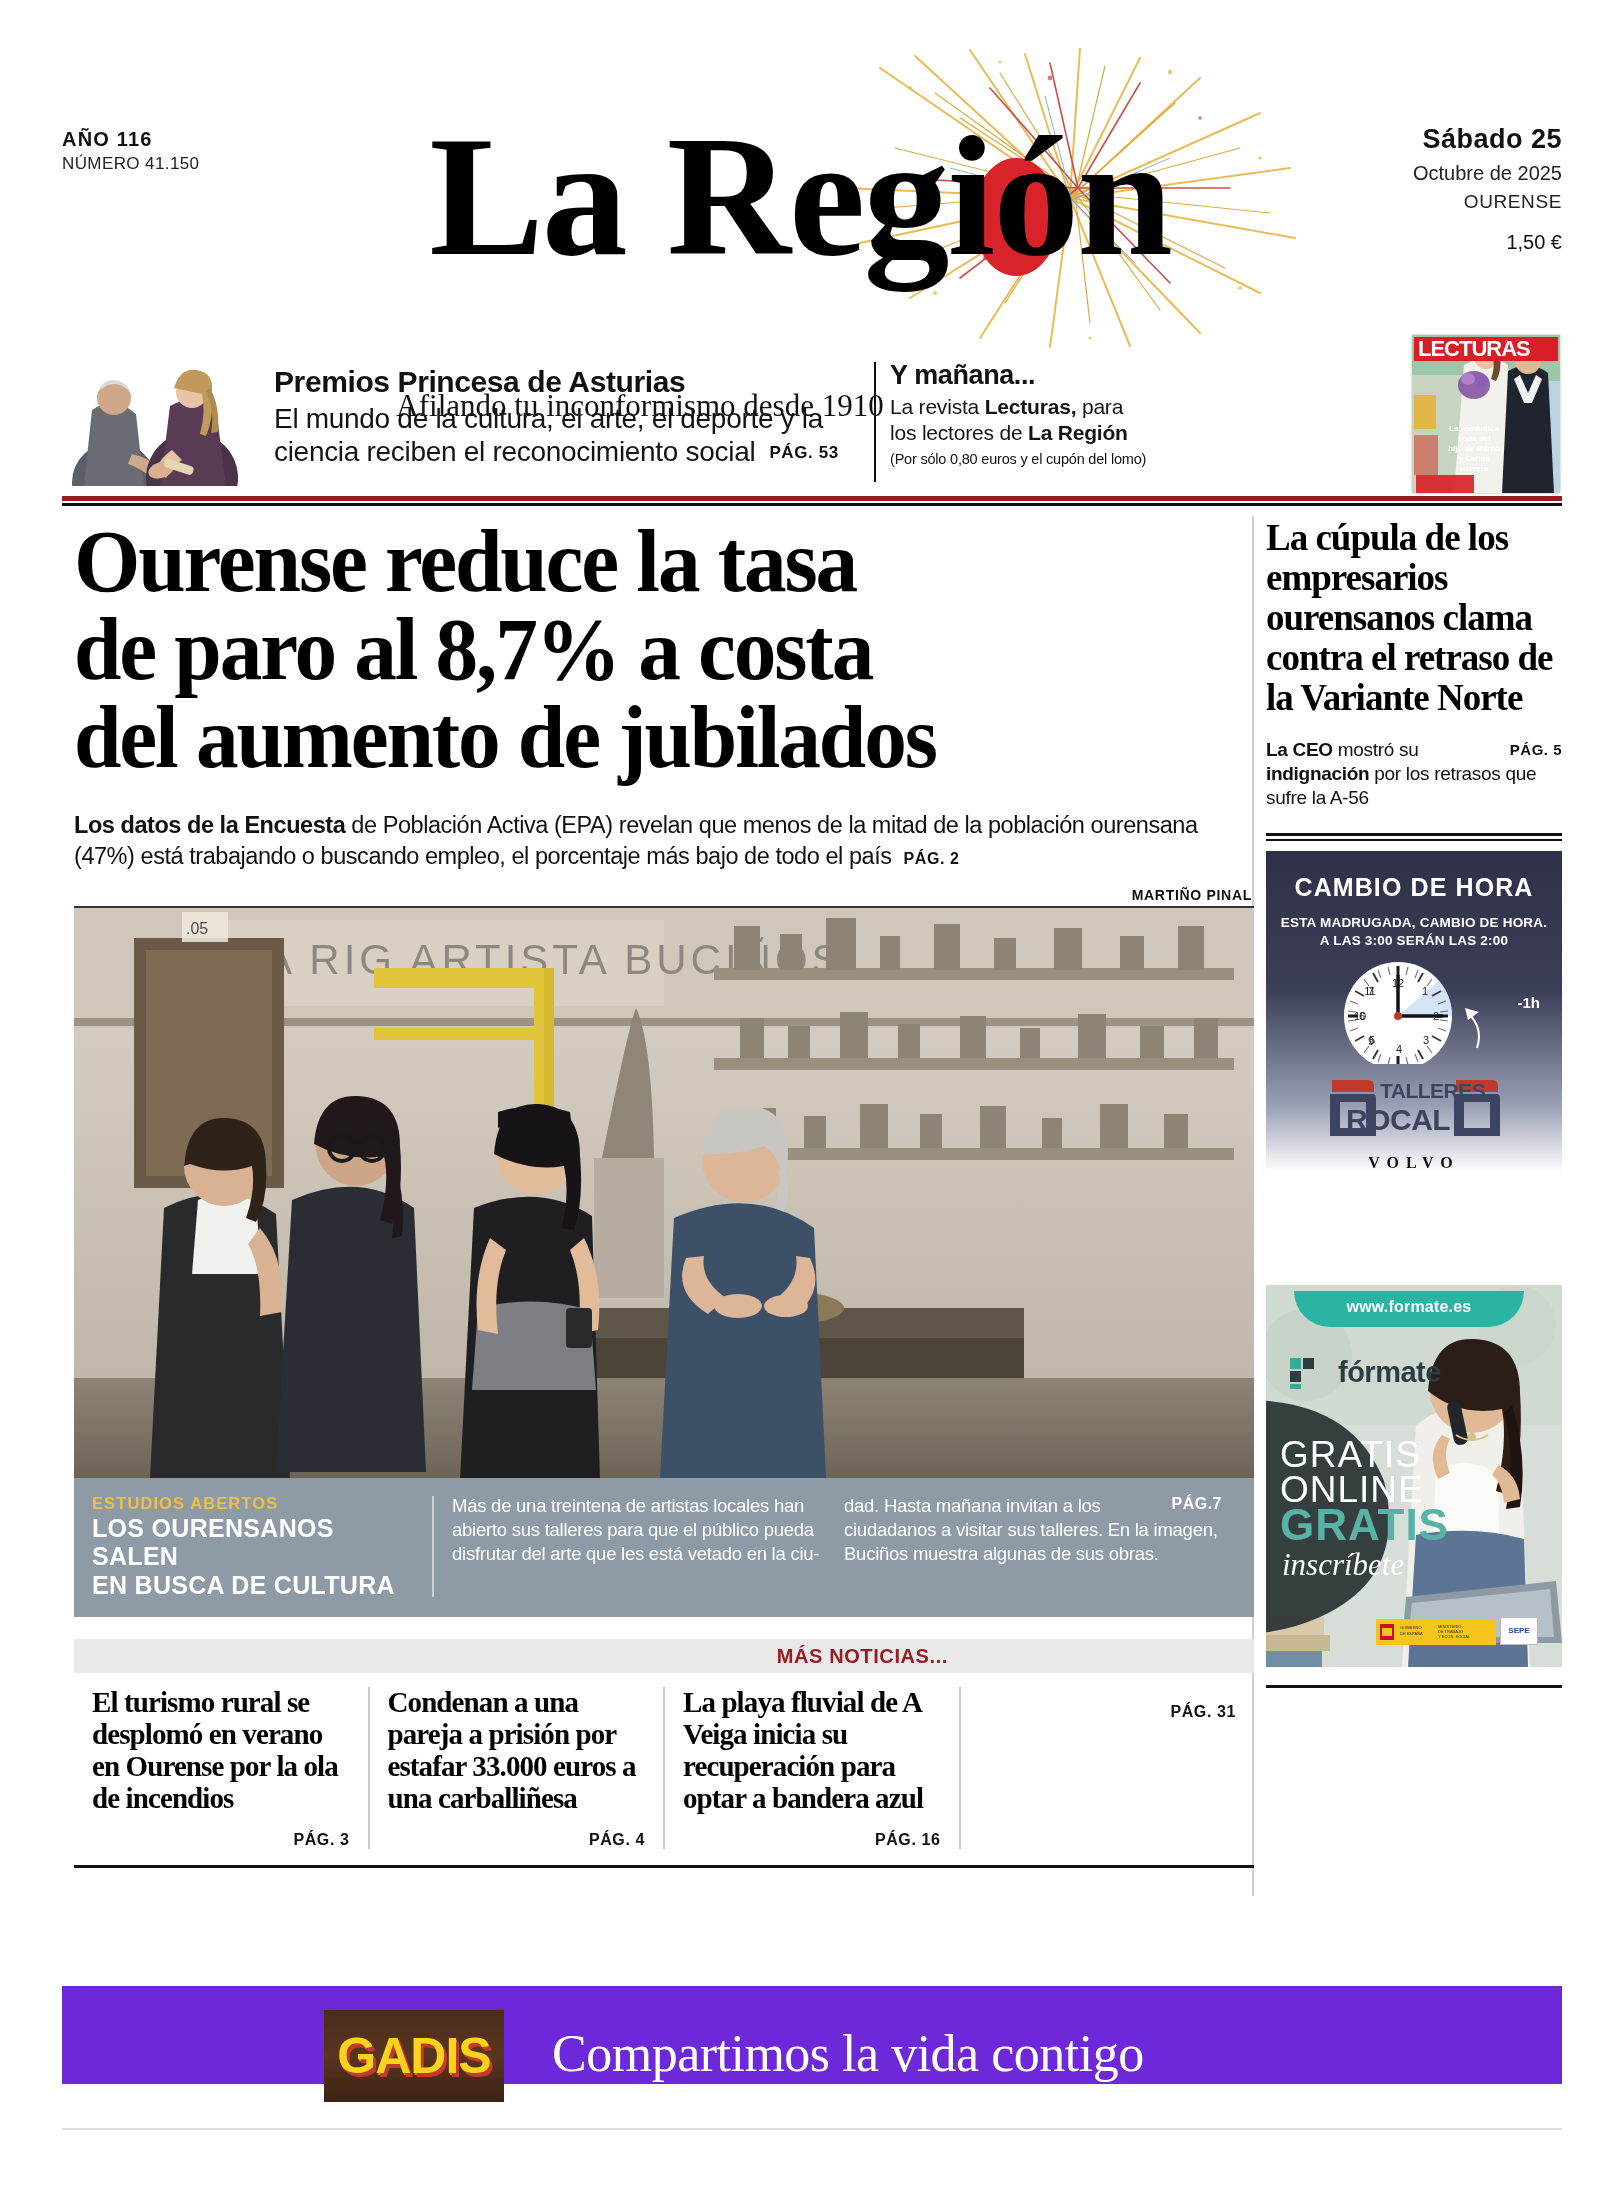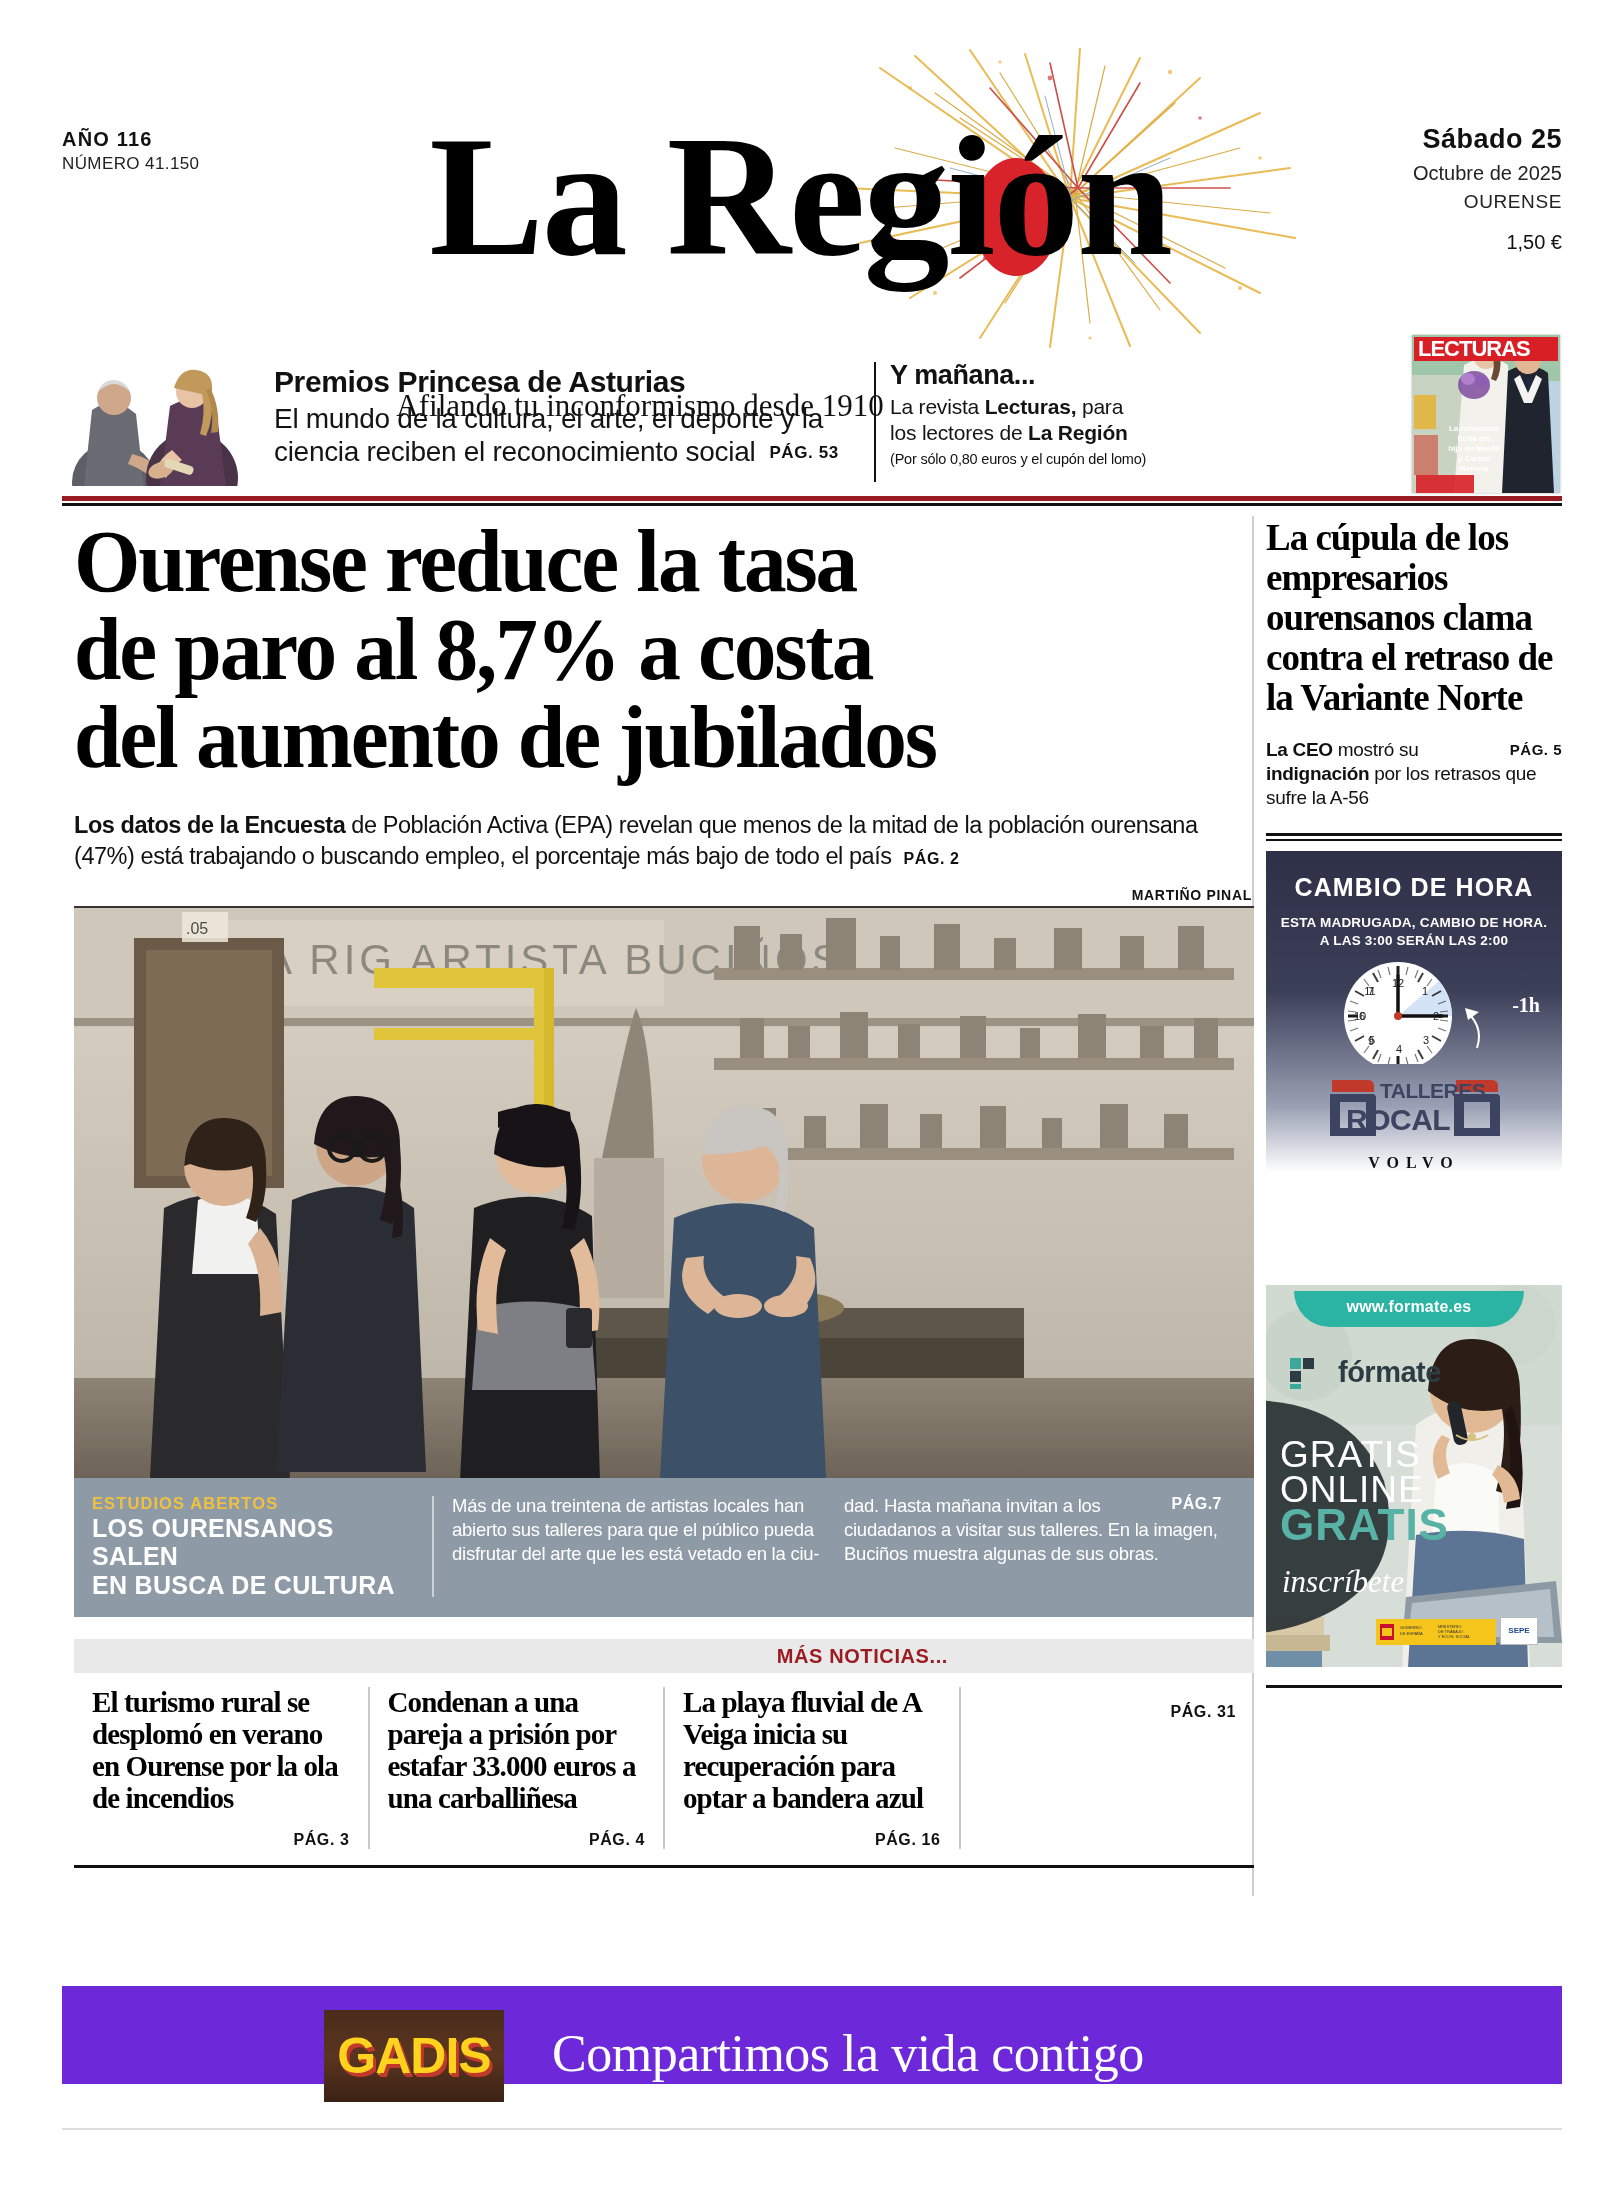--- a/index.html
+++ b/index.html
@@ -141,37 +141,37 @@
 
   
   .ad-rocal{
     position:relative;width:296px;height:412px;margin-top:10px;
     background:linear-gradient(180deg,#2e3047 0%,#3c3f58 34%,#9aa0b4 62%,#ffffff 78%,#ffffff 100%);
     box-sizing:border-box;overflow:hidden;text-align:center;
   }
   .ad-rocal .h{color:#fff;font-size:25px;font-weight:bold;letter-spacing:1.1px;margin-top:22px;}
   .ad-rocal .s{color:#fff;font-size:13.5px;font-weight:bold;letter-spacing:.2px;line-height:1.35;margin-top:12px;}
   .clockwrap{margin-top:10px;position:relative;height:104px;}
-  .minus1h{position:absolute;right:22px;top:34px;color:#fff;font-size:20px;font-weight:bold;font-family:Liberation Serif, serif;}
+  .minus1h{position:absolute;right:22px;top:34px;color:#fff;font-size:15px;font-weight:bold;}
   .rocal-logo{margin-top:8px;display:flex;justify-content:center;align-items:center;gap:0px;}
   .ad-rocal .addr{font-size:12.5px;color:#222;line-height:1.5;margin-top:12px;}
   .ad-rocal .addr b{font-weight:bold;}
   .volvo{font-family:"Liberation Serif",serif;font-size:16px;letter-spacing:7px;color:#111;margin-top:12px;font-weight:bold;}
 
   
   .ad-formate{position:relative;width:296px;height:382px;margin-top:22px;overflow:hidden;background:#dfe4e2;}
   .ad-formate .urlpill{
     position:absolute;left:28px;top:6px;width:230px;height:36px;border-radius:0 0 60px 60px;
     background:#2bb3a3;color:#fff;font-size:16px;font-weight:bold;text-align:center;line-height:32px;letter-spacing:.2px;
   }
   .ad-formate .brand{position:absolute;left:22px;top:58px;display:flex;align-items:center;gap:16px;margin-top:13px;}
   .ad-formate .brandname{font-size:29px;color:#2c3c43;font-weight:bold;letter-spacing:-.5px;}
   .ad-formate .c1{position:absolute;left:14px;top:152px;color:#fff;font-size:37px;letter-spacing:1px;line-height:.96;font-weight:300;}
   .ad-formate .c2{position:absolute;left:14px;top:220px;color:#58b3a6;font-size:44px;font-weight:bold;letter-spacing:1px;line-height:.9;}
-  .ad-formate .c3{position:absolute;left:16px;top:279px;color:#fff;font-size:31px;font-style:italic;font-family:"Liberation Serif",serif;}
+  .ad-formate .c3{position:absolute;left:16px;top:262px;color:#fff;font-size:31px;font-style:italic;font-family:"Liberation Serif",serif;}
   .ad-formate .govbar{
     position:absolute;left:110px;bottom:22px;width:120px;height:26px;background:#f5c51c;
     display:flex;align-items:center;
   }
   .ad-formate .sepe{position:absolute;left:234px;bottom:22px;width:36px;height:26px;background:#fff;border:1px solid #bbb;
     font-size:8px;text-align:center;line-height:26px;color:#1b4a8a;font-weight:bold;}
   .ad-rule{height:3px;background:#111;margin-top:18px;}
 
   
   .gadis{

